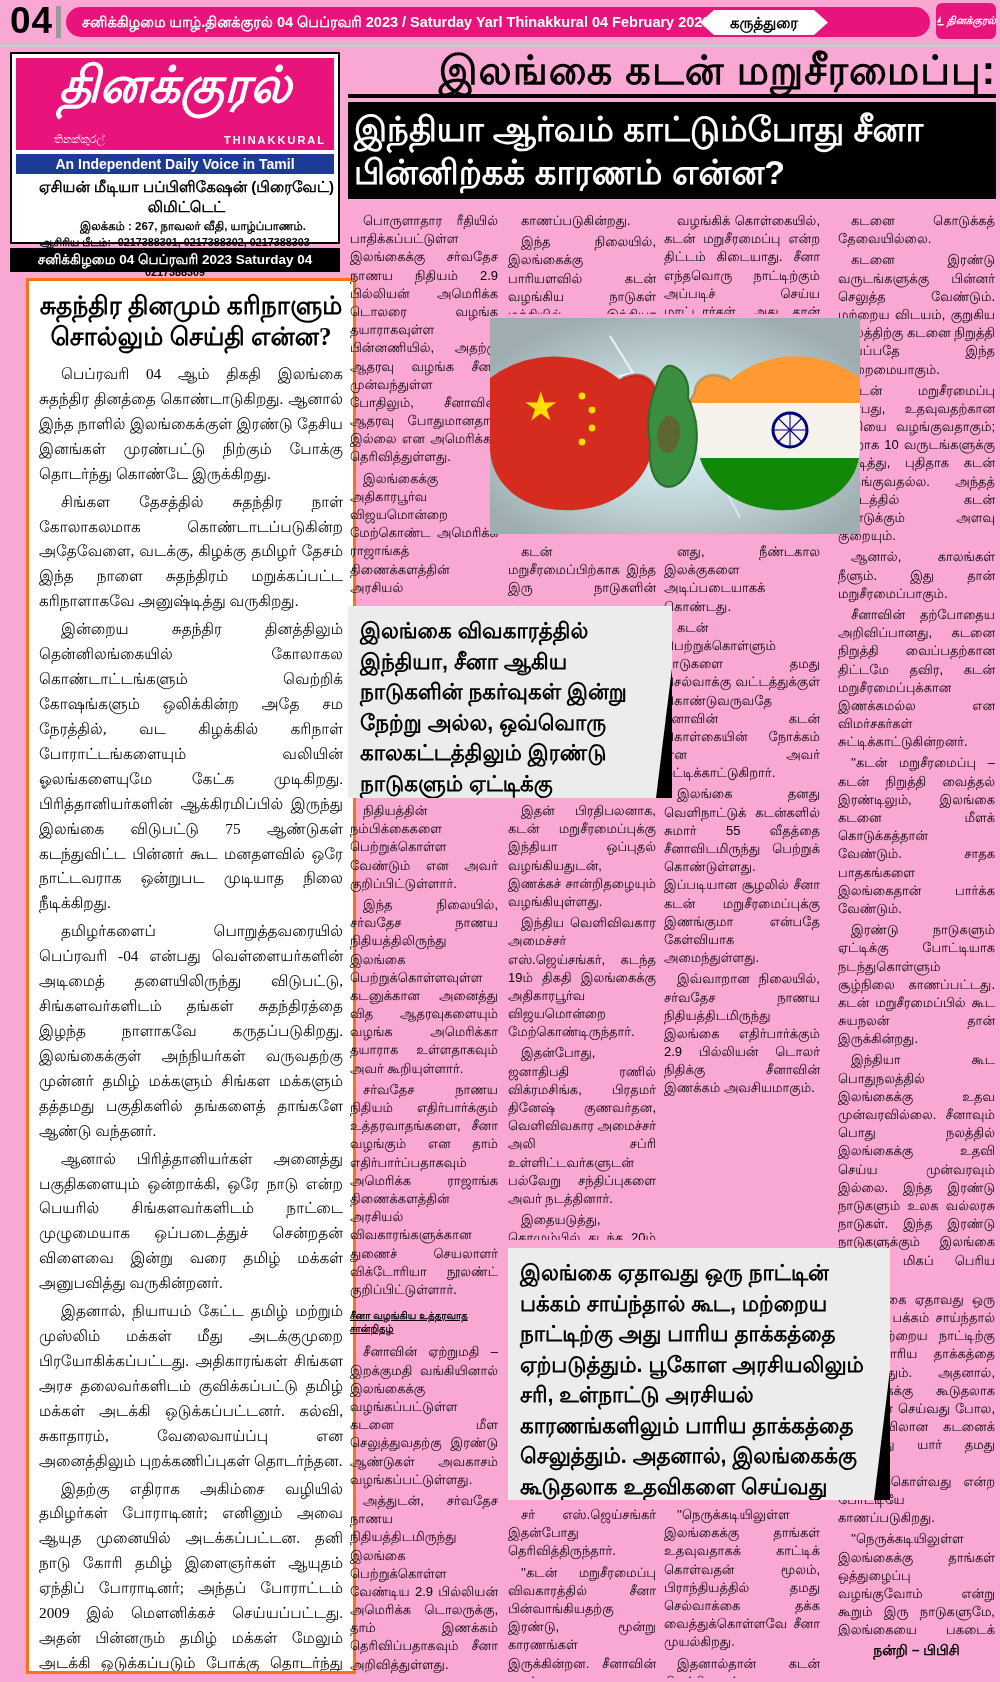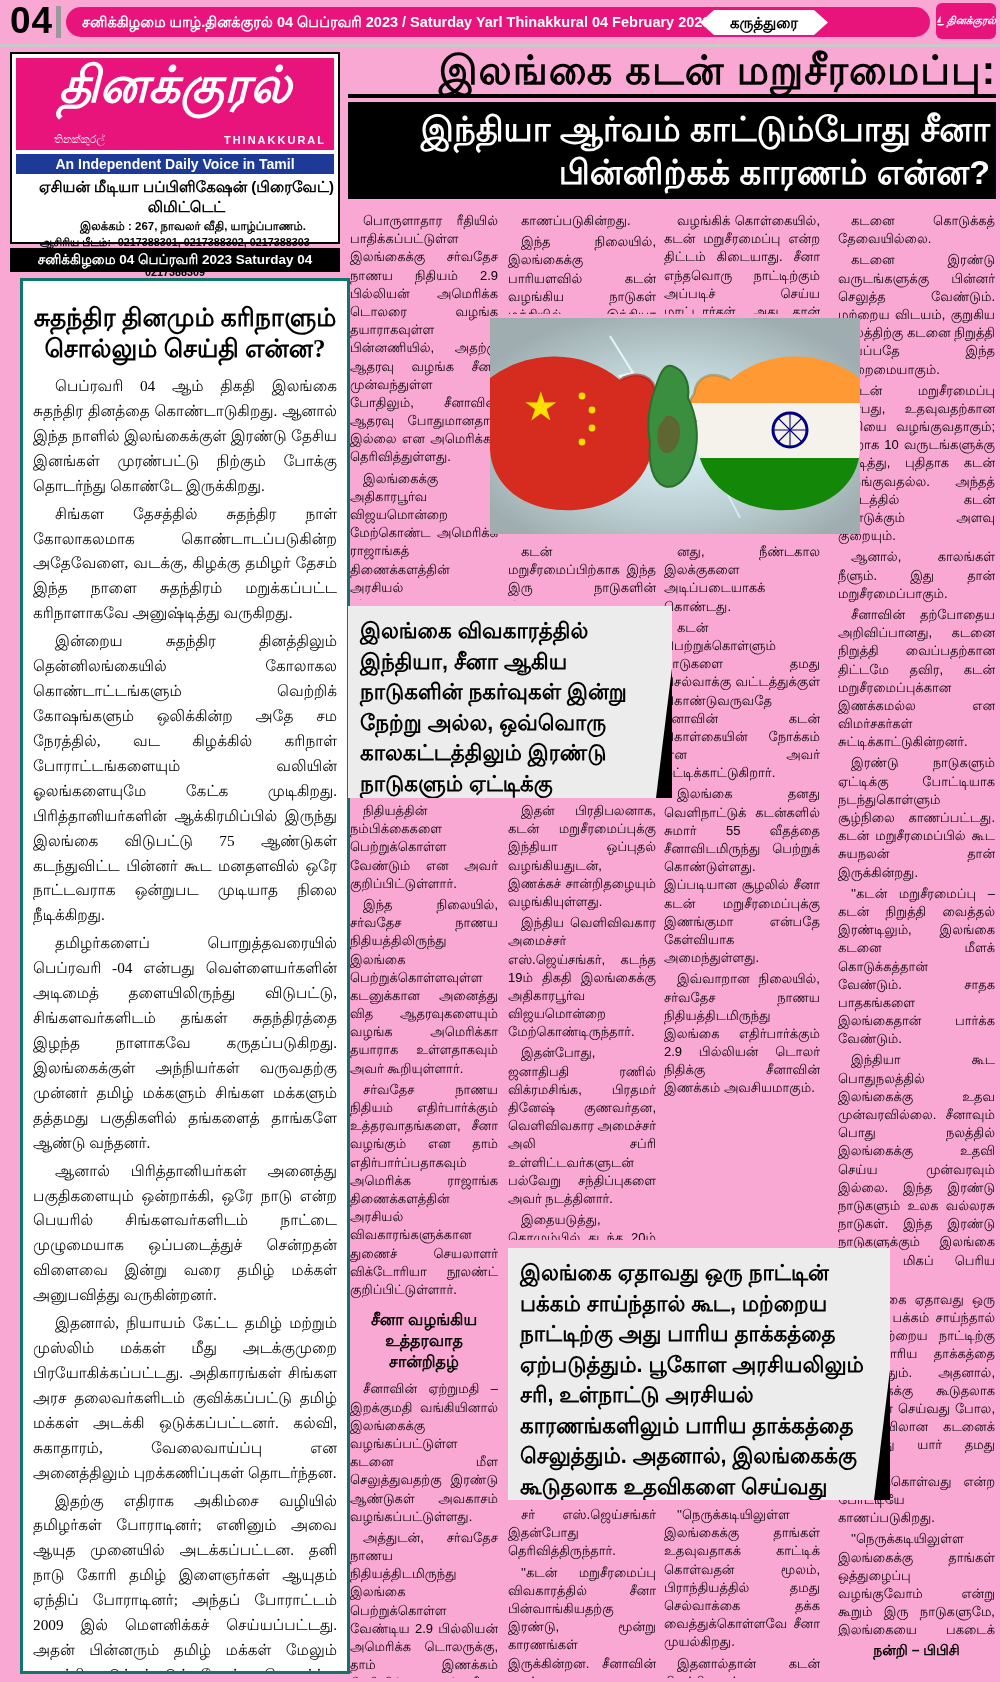--- a/index.html
+++ b/index.html
@@ -26,36 +26,36 @@
   .mast-sinhala{position:absolute;left:38px;bottom:4px;color:#fff;font-size:11px;}
   .mast-en{position:absolute;right:8px;bottom:4px;color:#fff;font-size:11px;font-weight:bold;letter-spacing:2px;}
   .mast-blue{margin:0 4px;background:#1d3a96;color:#fff;text-align:center;font-weight:bold;font-size:14px;
              height:20px;line-height:20px;}
   .mast-pub{text-align:center;font-weight:bold;font-size:15px;margin-top:4px;margin-left:23px;}
   .mast-addr{text-align:center;font-weight:bold;font-size:11.5px;margin-top:2px;padding-left:36px;}
   .mast-ph{text-align:center;font-weight:bold;font-size:10.8px;margin-top:2px;}
   .mast-datebar{position:absolute;left:10px;top:248px;width:330px;height:24px;background:#000;color:#fff;
                 text-align:center;font-weight:bold;font-size:13.5px;line-height:24px;box-sizing:border-box;}
   
-  .edbox{position:absolute;left:20px;top:278px;width:330px;height:1396px;border:3px solid #0f766e;
-         box-sizing:border-box;padding:20px 10px;overflow:hidden;background:#fff;}
+  .edbox{position:absolute;left:26px;top:278px;width:330px;height:1396px;border:3px solid #f97316;
+         box-sizing:border-box;padding:8px 10px;overflow:hidden;background:#fff;}
   .edhead{font-family:"Liberation Serif",serif;font-weight:bold;font-size:25px;line-height:1.22;
           text-align:center;margin:2px 0 10px;}
   .edbox .para{font-family:"Liberation Serif",serif;font-size:15.3px;line-height:1.63;text-indent:22px;
           text-align:justify;margin:0 0 3px;}
   
   .kicker{position:absolute;left:348px;top:48px;width:648px;text-align:right;
           font-size:40px;font-weight:bold;letter-spacing:1px;}
   .kicker-rule{position:absolute;left:348px;top:94px;width:648px;height:4px;background:#000;}
   .headline-box{position:absolute;left:348px;top:102px;width:648px;height:97px;background:#000;color:#fff;
-          display:flex;align-items:center;justify-content:center;text-align:right;
+          display:flex;align-items:center;justify-content:center;text-align:left;
           font-size:34px;font-weight:bold;line-height:1.26;padding:0 6px;box-sizing:border-box;}
   .colblock{position:absolute;overflow:hidden;}
   .colblock .para{margin:0 0 3px;text-indent:13px;font-size:13px;line-height:1.4;text-align:justify;}
-  .colblock .subhead{font-weight:bold;text-align:center;font-size:16px;line-height:1.32;margin:10px 0 8px;}
+  .colblock .subhead{font-weight:bold;font-size:10px;line-height:1.32;margin:10px 0 8px;text-decoration:underline;}
   .pullquote{position:absolute;background:#ececec;box-sizing:border-box;padding:10px 12px;
           font-size:21.5px;font-weight:bold;line-height:1.42;text-align:left;overflow:hidden;}
   .pullquote::after{content:"";position:absolute;right:0;bottom:0;width:16px;height:130px;background:#000;
           clip-path:polygon(100% 0,100% 100%,0 100%);}
   .byline{position:absolute;left:838px;top:1642px;width:157px;text-align:center;font-weight:bold;font-size:14px;}
   .newsimg{position:absolute;left:490px;top:318px;width:370px;height:216px;}
 </style>
 </head>
 <body>
 
@@ -115,22 +115,22 @@
     </div>
   <div class="colblock" style="left:664px;top:212px;width:156px;height:102px">
       <p class="para">வழங்கிக் கொள்கையில், கடன் மறுசீரமைப்பு என்ற திட்டம் கிடையாது. சீனா எந்தவொரு நாட்டிற்கும் அப்படிச் செய்ய மாட்டார்கள். அது தான் முதல் காரணம் என்கிறார் ஊடகவியலாளர் யசிஹரன்.</p>
     </div>
   <div class="colblock" style="left:838px;top:212px;width:157px;height:1424px">
       <p class="para">கடனை கொடுக்கத் தேவையில்லை.</p>
       <p class="para">கடனை இரண்டு வருடங்களுக்கு பின்னர் செலுத்த வேண்டும். மற்றைய விடயம், குறுகிய காலத்திற்கு கடனை நிறுத்தி வைப்பதே இந்த முறைமையாகும்.</p>
       <p class="para">கடன் மறுசீரமைப்பு என்பது, உதவுவதற்கான வழியை வழங்குவதாகும்; மாறாக 10 வருடங்களுக்கு நீட்டித்து, புதிதாக கடன் வழங்குவதல்ல. அந்தத் திட்டத்தில் கடன் கொடுக்கும் அளவு குறையும்.</p>
       <p class="para">ஆனால், காலங்கள் நீளும். இது தான் மறுசீரமைப்பாகும்.</p>
       <p class="para">சீனாவின் தற்போதைய அறிவிப்பானது, கடனை நிறுத்தி வைப்பதற்கான திட்டமே தவிர, கடன் மறுசீரமைப்புக்கான இணக்கமல்ல என விமர்சகர்கள் சுட்டிக்காட்டுகின்றனர்.</p>
+      <p class="para">''கடன் மறுசீரமைப்பு – கடன் நிறுத்தி வைத்தல் இரண்டிலும், இலங்கை கடனை மீளக் கொடுக்கத்தான் வேண்டும். சாதக பாதகங்களை இலங்கைதான் பார்க்க வேண்டும்.</p>
       <p class="para">இரண்டு நாடுகளும் ஏட்டிக்கு போட்டியாக நடந்துகொள்ளும் சூழ்நிலை காணப்பட்டது. கடன் மறுசீரமைப்பில் கூட சுயநலன் தான் இருக்கின்றது.</p>
-      <p class="para">''கடன் மறுசீரமைப்பு – கடன் நிறுத்தி வைத்தல் இரண்டிலும், இலங்கை கடனை மீளக் கொடுக்கத்தான் வேண்டும். சாதக பாதகங்களை இலங்கைதான் பார்க்க வேண்டும்.</p>
       <p class="para">இந்தியா கூட பொதுநலத்தில் இலங்கைக்கு உதவ முன்வரவில்லை. சீனாவும் பொது நலத்தில் இலங்கைக்கு உதவி செய்ய முன்வரவும் இல்லை. இந்த இரண்டு நாடுகளும் உலக வல்லரசு நாடுகள். இந்த இரண்டு நாடுகளுக்கும் இலங்கை என்பது மிகப் பெரிய சொத்து.</p>
       <p class="para">இலங்கை ஏதாவது ஒரு நாட்டின் பக்கம் சாய்ந்தால் கூட, மற்றைய நாட்டிற்கு அது பாரிய தாக்கத்தை ஏற்படுத்தும். அதனால், இலங்கைக்கு கூடுதலாக உதவிகள் செய்வது போல, அதிகளவிலான கடனைக் கொடுத்து யார் தமது கைக்குள் வைத்துக்கொள்வது என்ற போட்டியே காணப்படுகிறது.</p>
       <p class="para">''நெருக்கடியிலுள்ள இலங்கைக்கு தாங்கள் ஒத்துழைப்பு வழங்குவோம் என்று கூறும் இரு நாடுகளுமே, இலங்கையை பகடைக் காய்களாக பயன்படுத்தி வருகின்றன'' என ஊடகவியலாளர் யசிஹரன் குறிப்பிட்டார்.</p>
     </div>
 
   <svg class="newsimg" viewBox="0 0 370 216" aria-hidden="true">
     <defs>
       <radialGradient id="glow" cx="50%" cy="55%" r="60%">
         <stop offset="0%" stop-color="#dff6ff"></stop>
           <stop offset="55%" stop-color="#bfd3d6"></stop>

